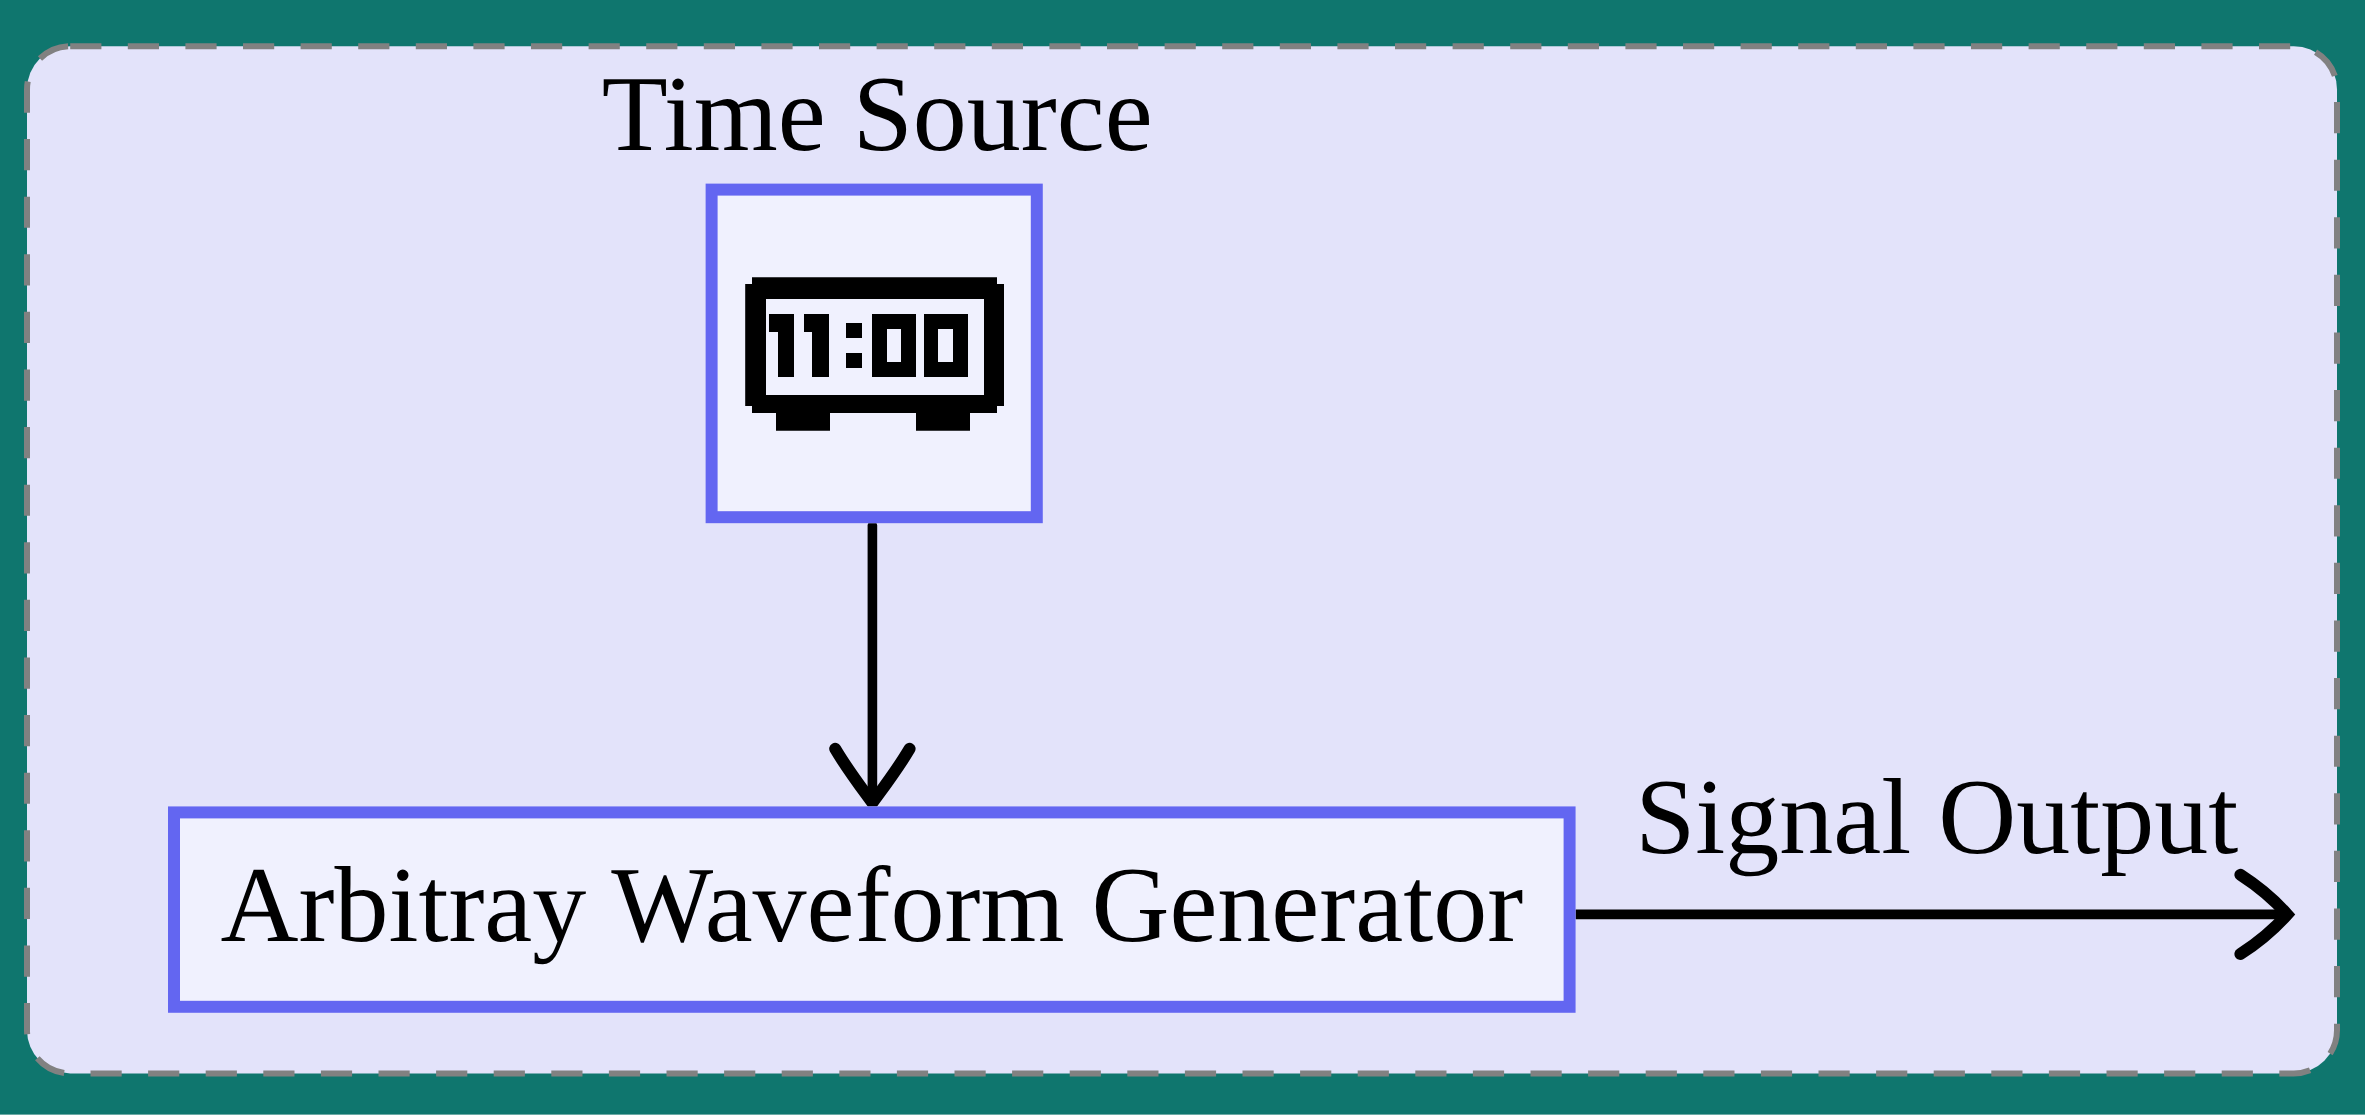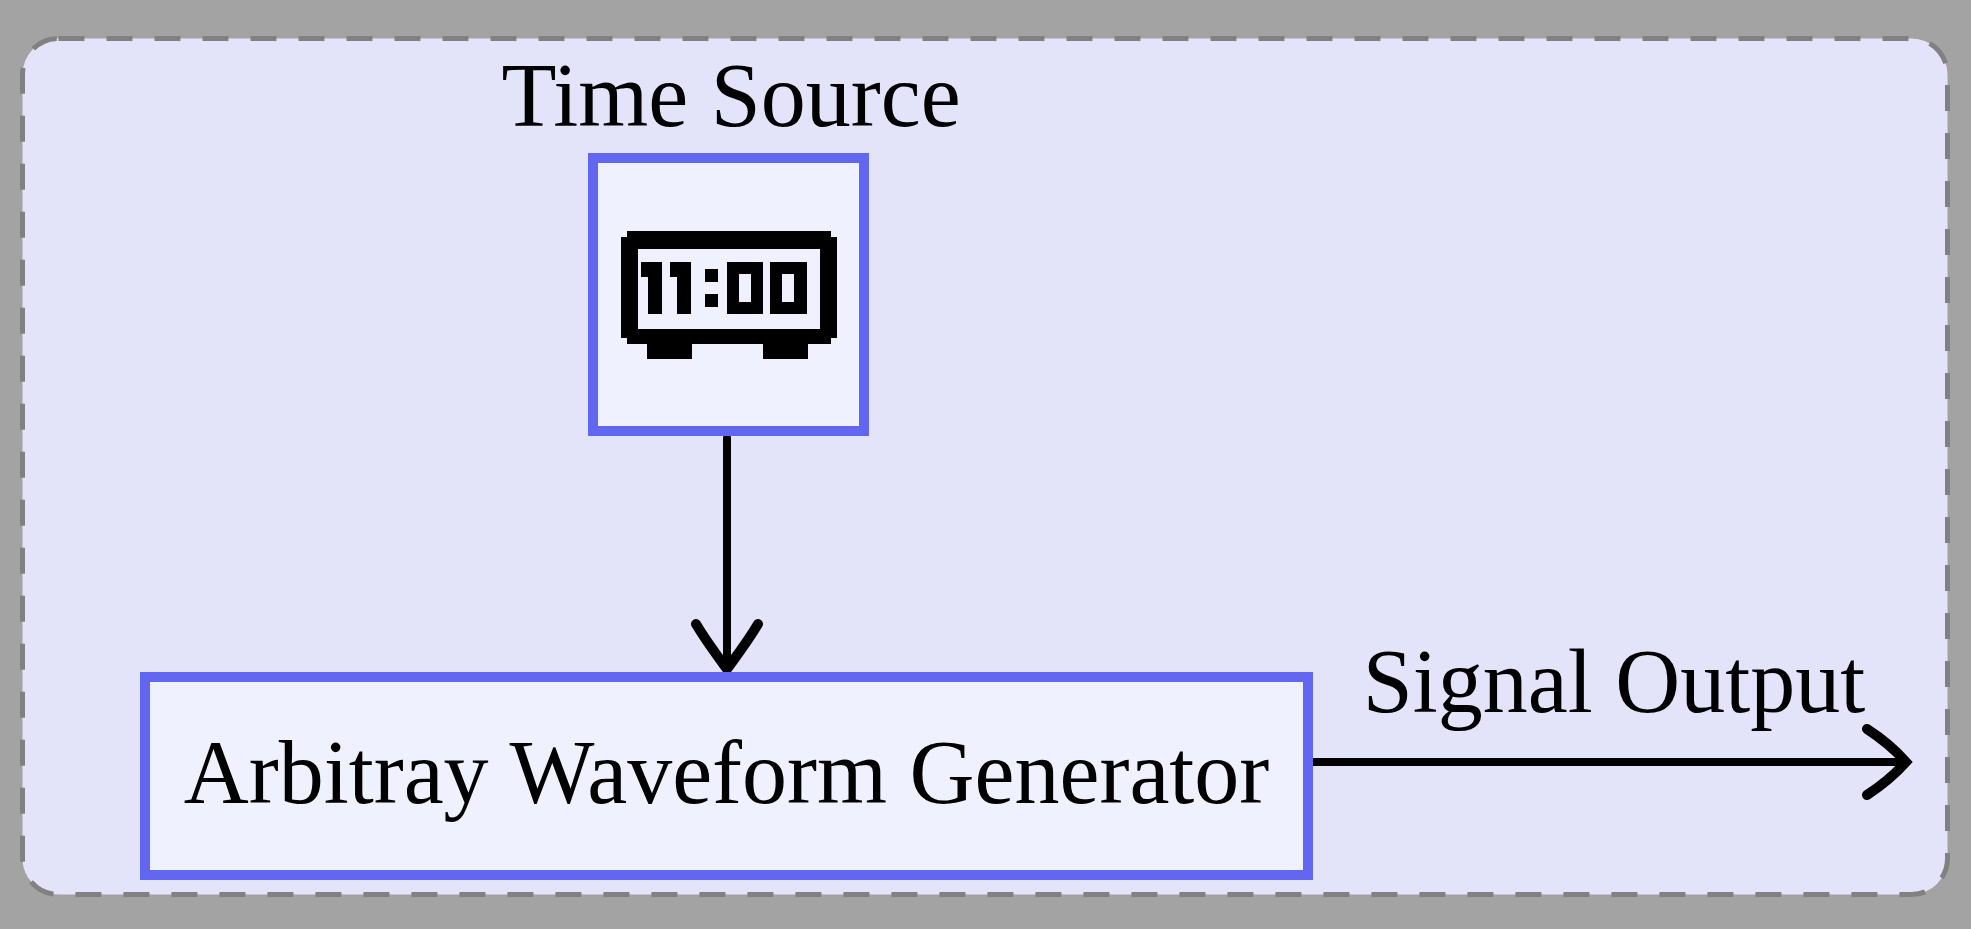--- a/index.html
+++ b/index.html
@@ -1,20 +1,20 @@
 <!DOCTYPE html>
 <html><head>
 <meta charset="utf-8">
 <style>
   html, body { margin: 0; padding: 0; background: #ffffff; }
   .page {
     position: relative;
     width: 1971px;
     height: 929px;
-    background: #a3a3a3;
+    background: #0f766e;
     font-family: "Liberation Serif", "DejaVu Serif", serif;
     overflow: hidden;
   }
   .layer-svg {
     position: absolute;
     left: 0; top: 0;
     width: 1971px; height: 929px;
   }
   .node-box {
     position: absolute;
@@ -24,21 +24,21 @@
     display: flex;
     align-items: center;
     justify-content: center;
   }
   .clock-node {
     left: 588px; top: 153px;
     width: 281px; height: 283px;
   }
   .generator-node {
     left: 140px; top: 672px;
-    width: 1173px; height: 208px;
+    width: 1173px; height: 172px;
   }
   .generator-label {
     font-size: 90px;
     color: #000000;
     white-space: nowrap;
     line-height: 1;
     padding-bottom: 6px;
   }
   .float-label {
     position: absolute;

